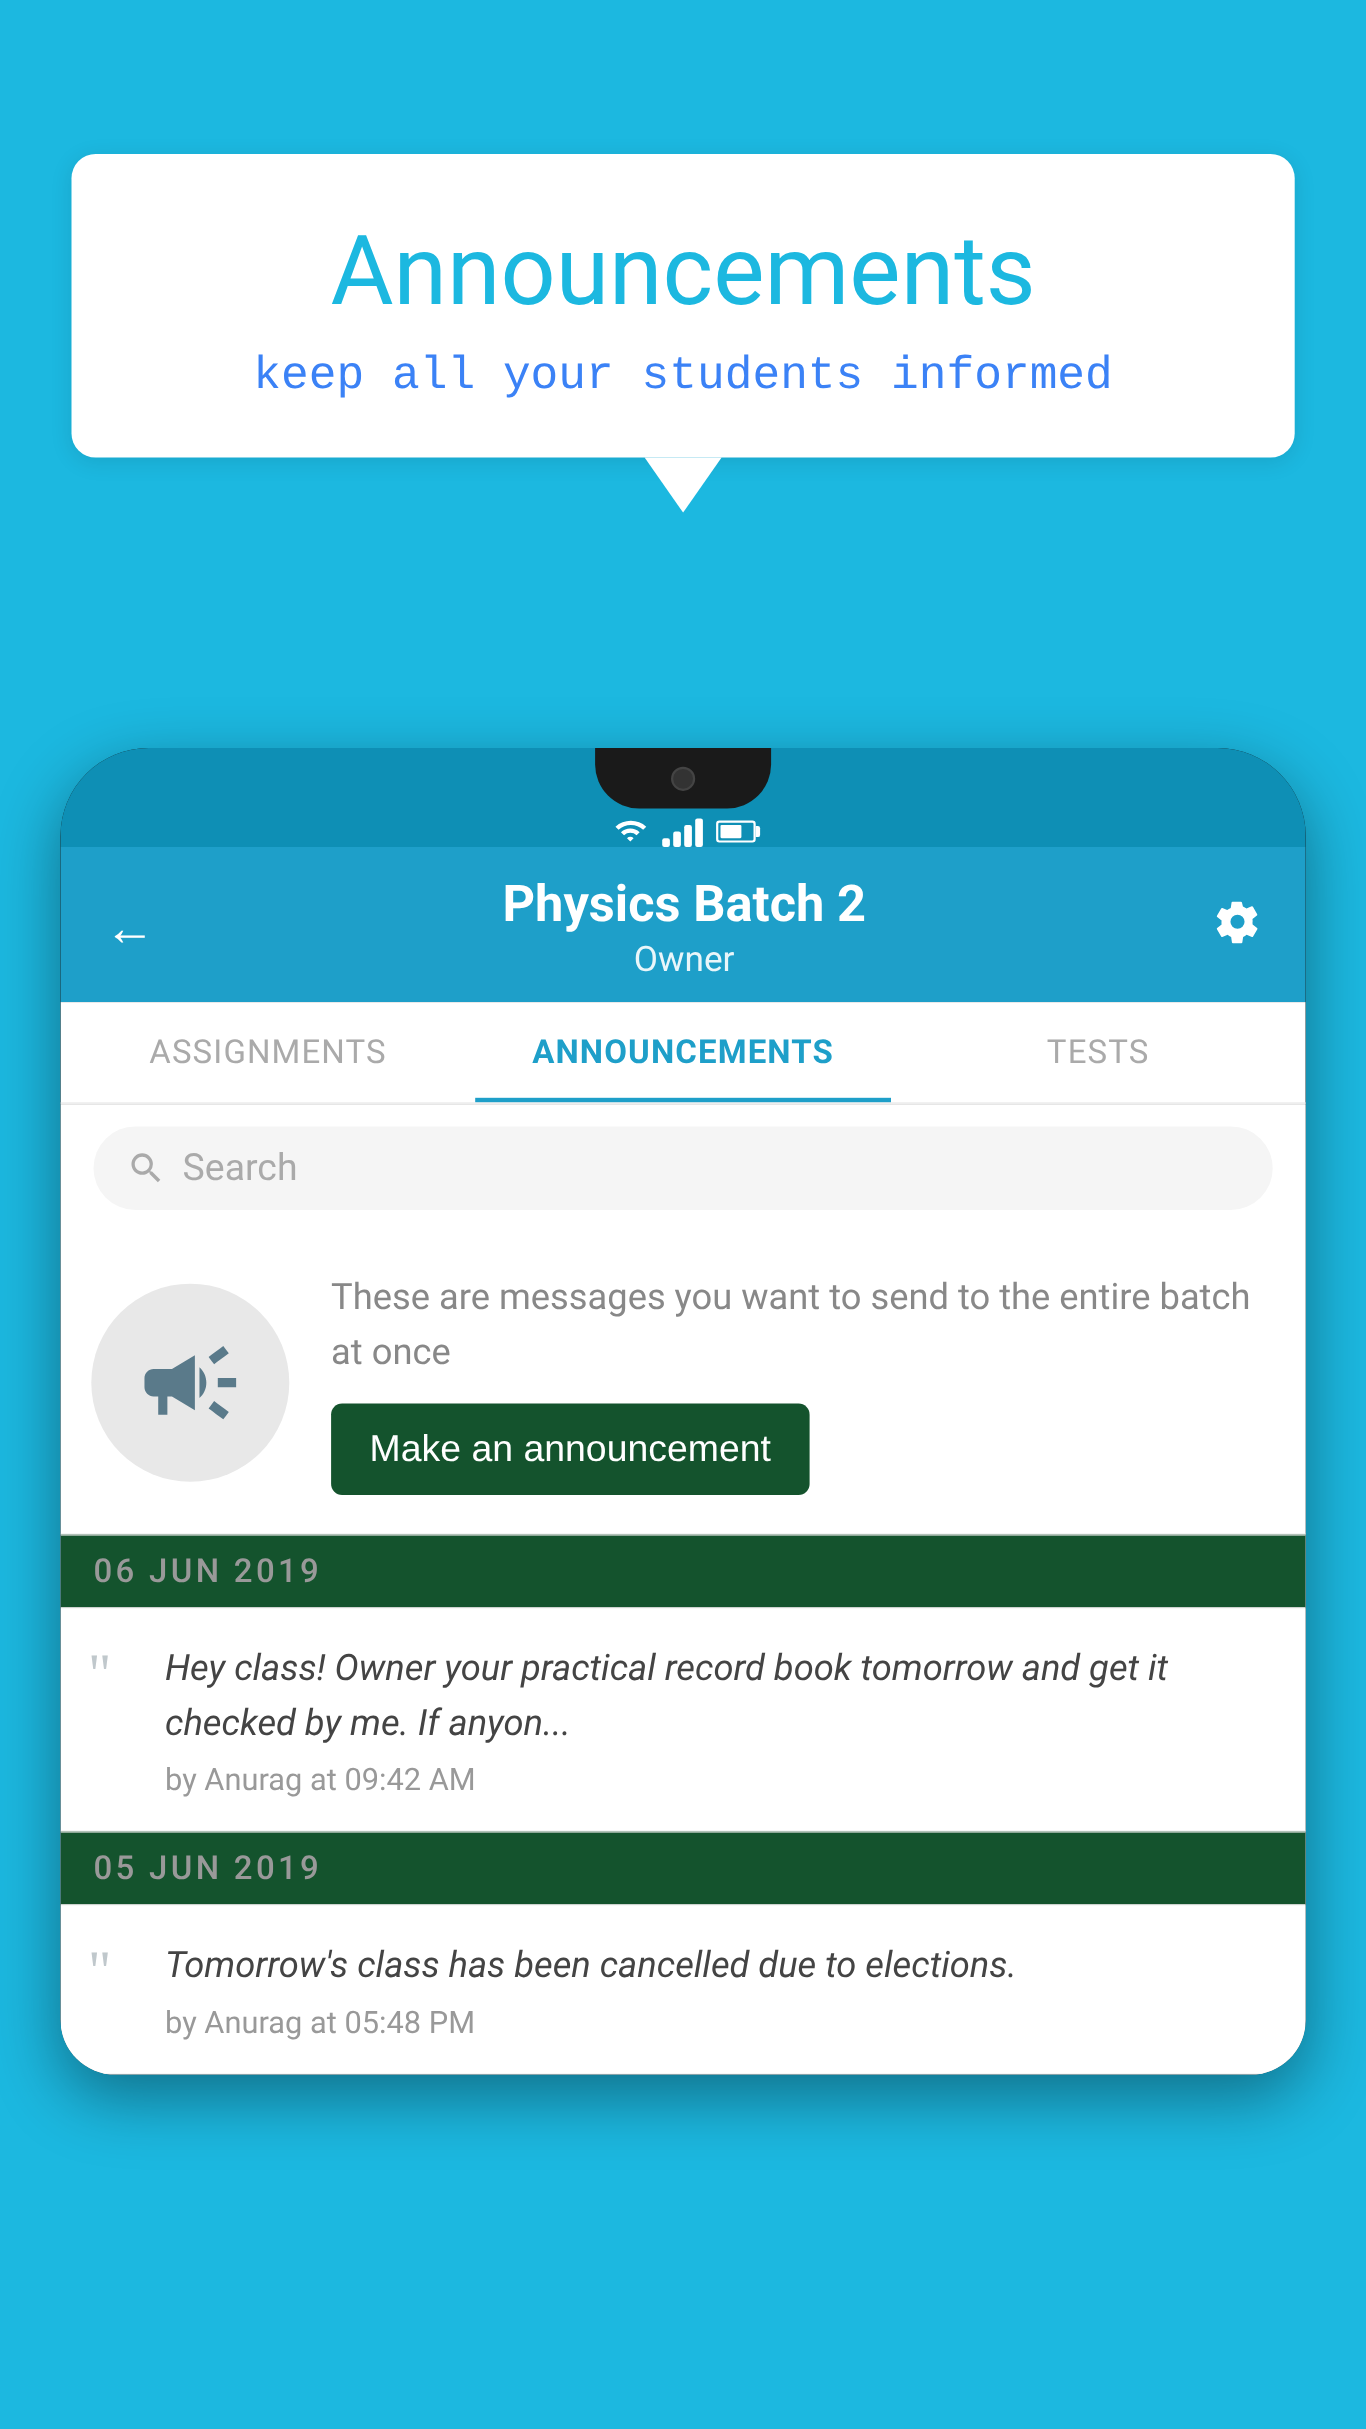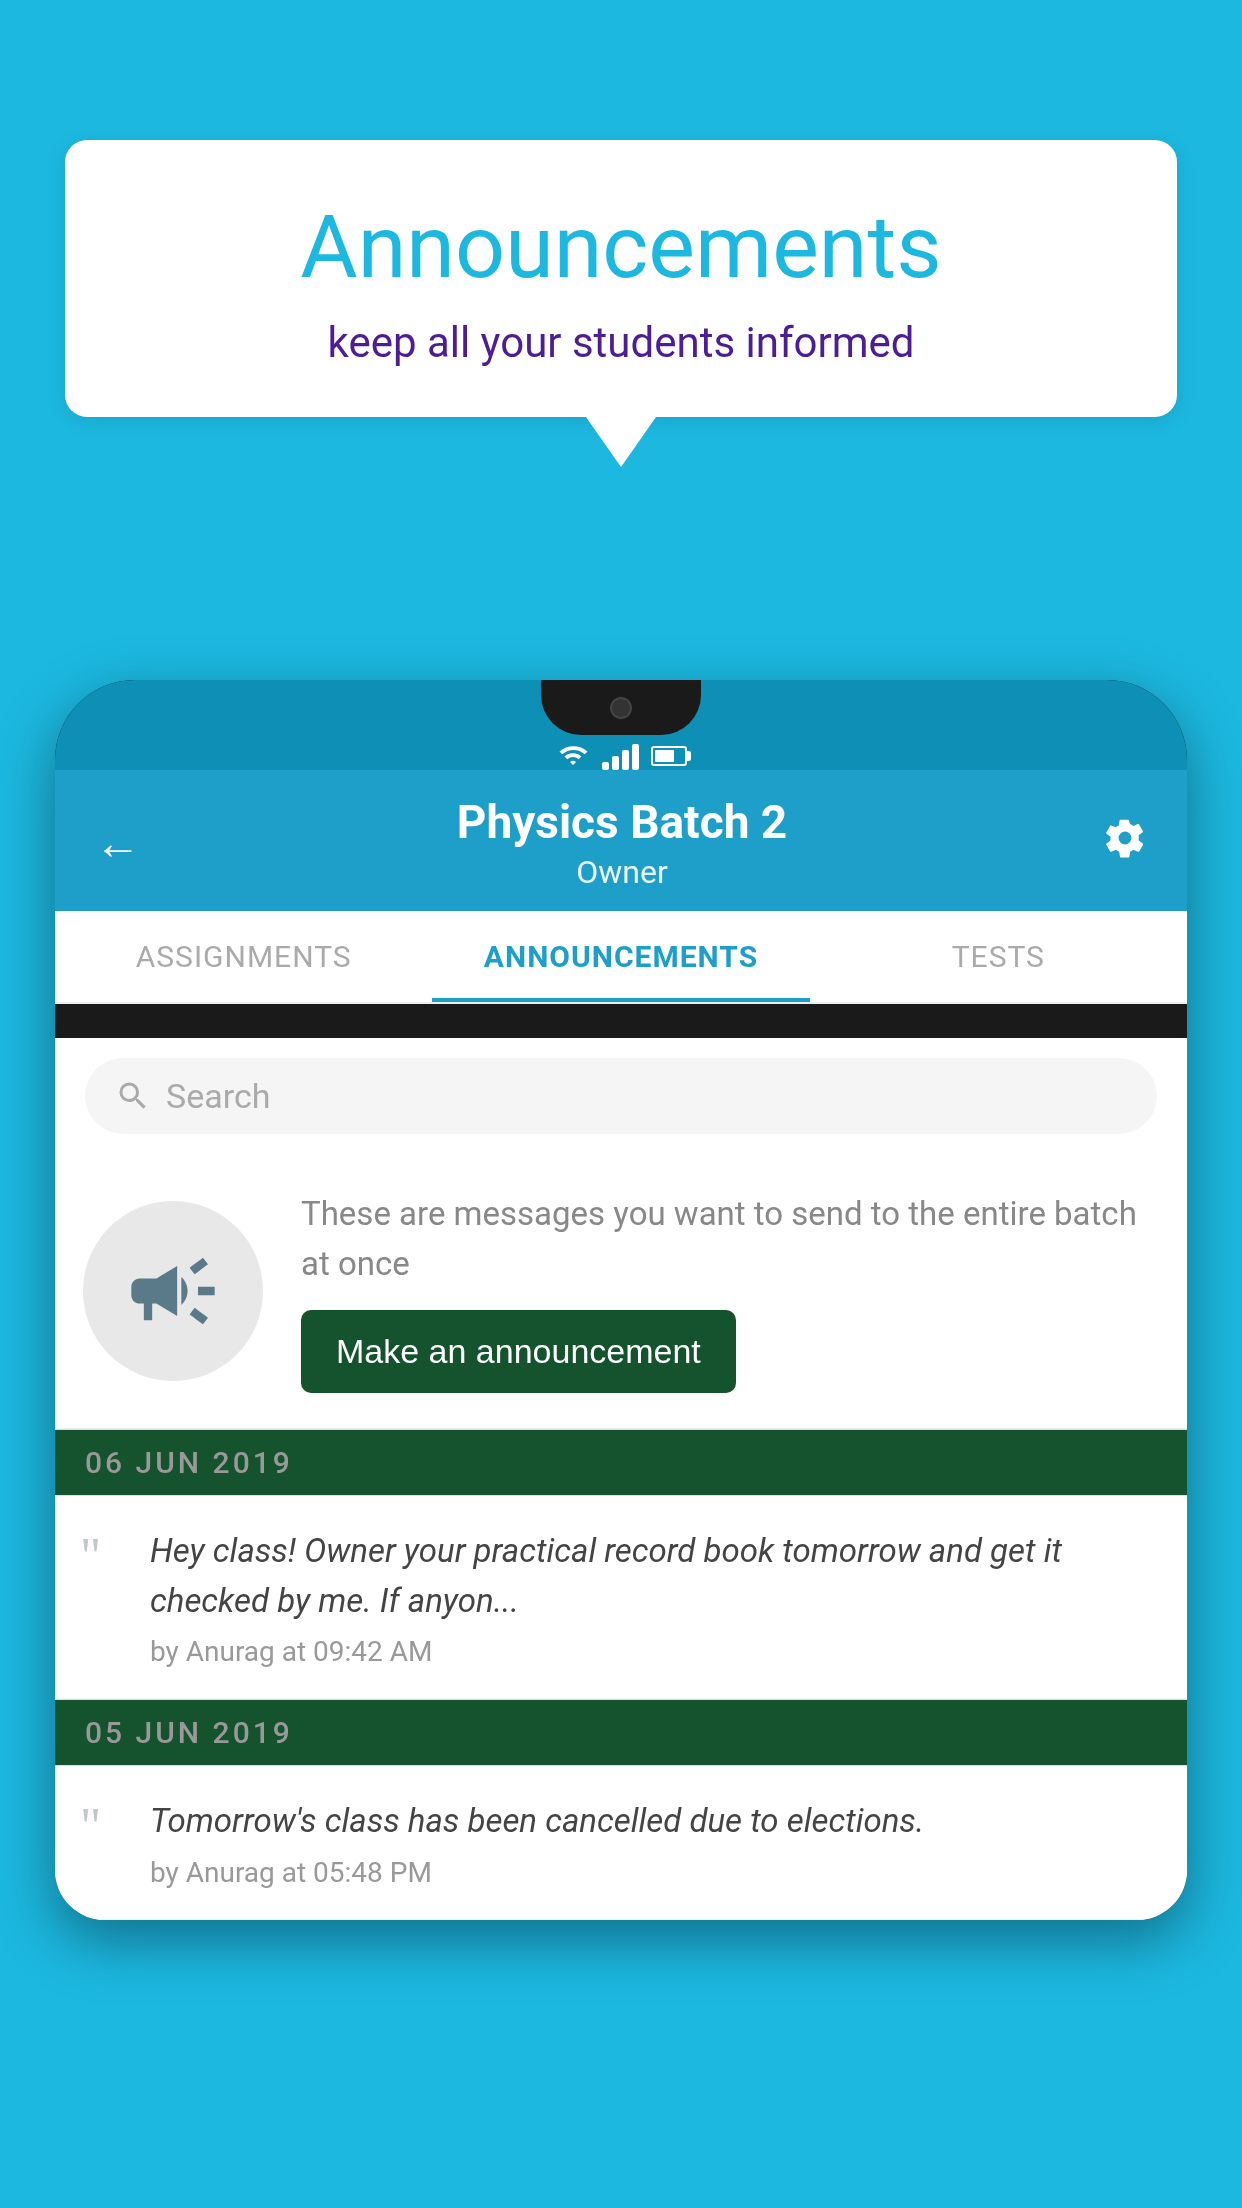--- a/index.html
+++ b/index.html
@@ -35,22 +35,23 @@
 
     .speech-bubble-title {
       font-size: 88px;
       color: #1cb8e0;
       font-weight: 400;
       margin-bottom: 20px;
     }
 
     .speech-bubble-subtitle {
       font-size: 42px;
-      color: #4c1d95;
+      color: #3b82f6;
       font-weight: 400;
+      font-family: Liberation Mono, monospace;
     }
 
     .speech-bubble-arrow {
       width: 0;
       height: 0;
       border-left: 35px solid transparent;
       border-right: 35px solid transparent;
       border-top: 50px solid white;
       margin-top: 0;
     }
@@ -191,21 +192,20 @@
       left: 0;
       right: 0;
       height: 4px;
       background: #1e9fc9;
     }
 
     
     .phone-content {
       background: white;
       overflow: hidden;
-      margin-top: 34px;
     }
 
     
     .search-bar {
       background: white;
       padding: 20px 30px;
     }
 
     .search-input-wrapper {
       background: #f5f5f5;

